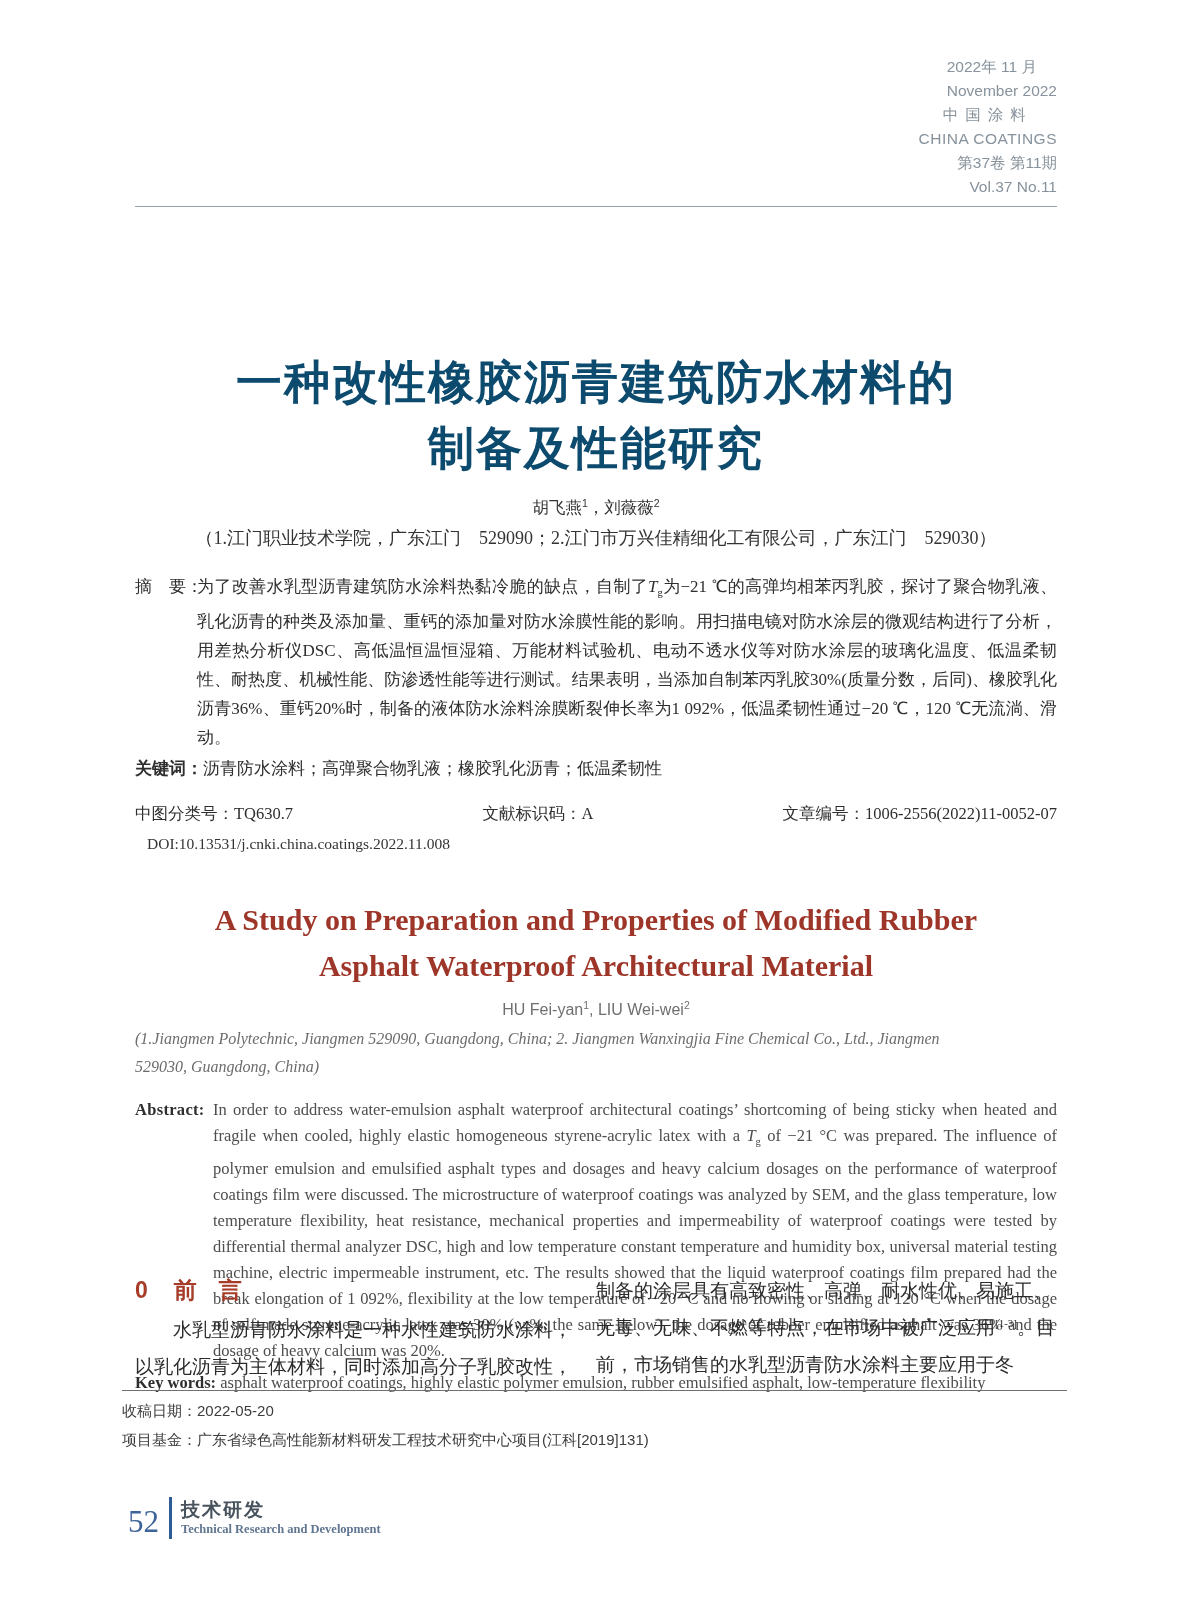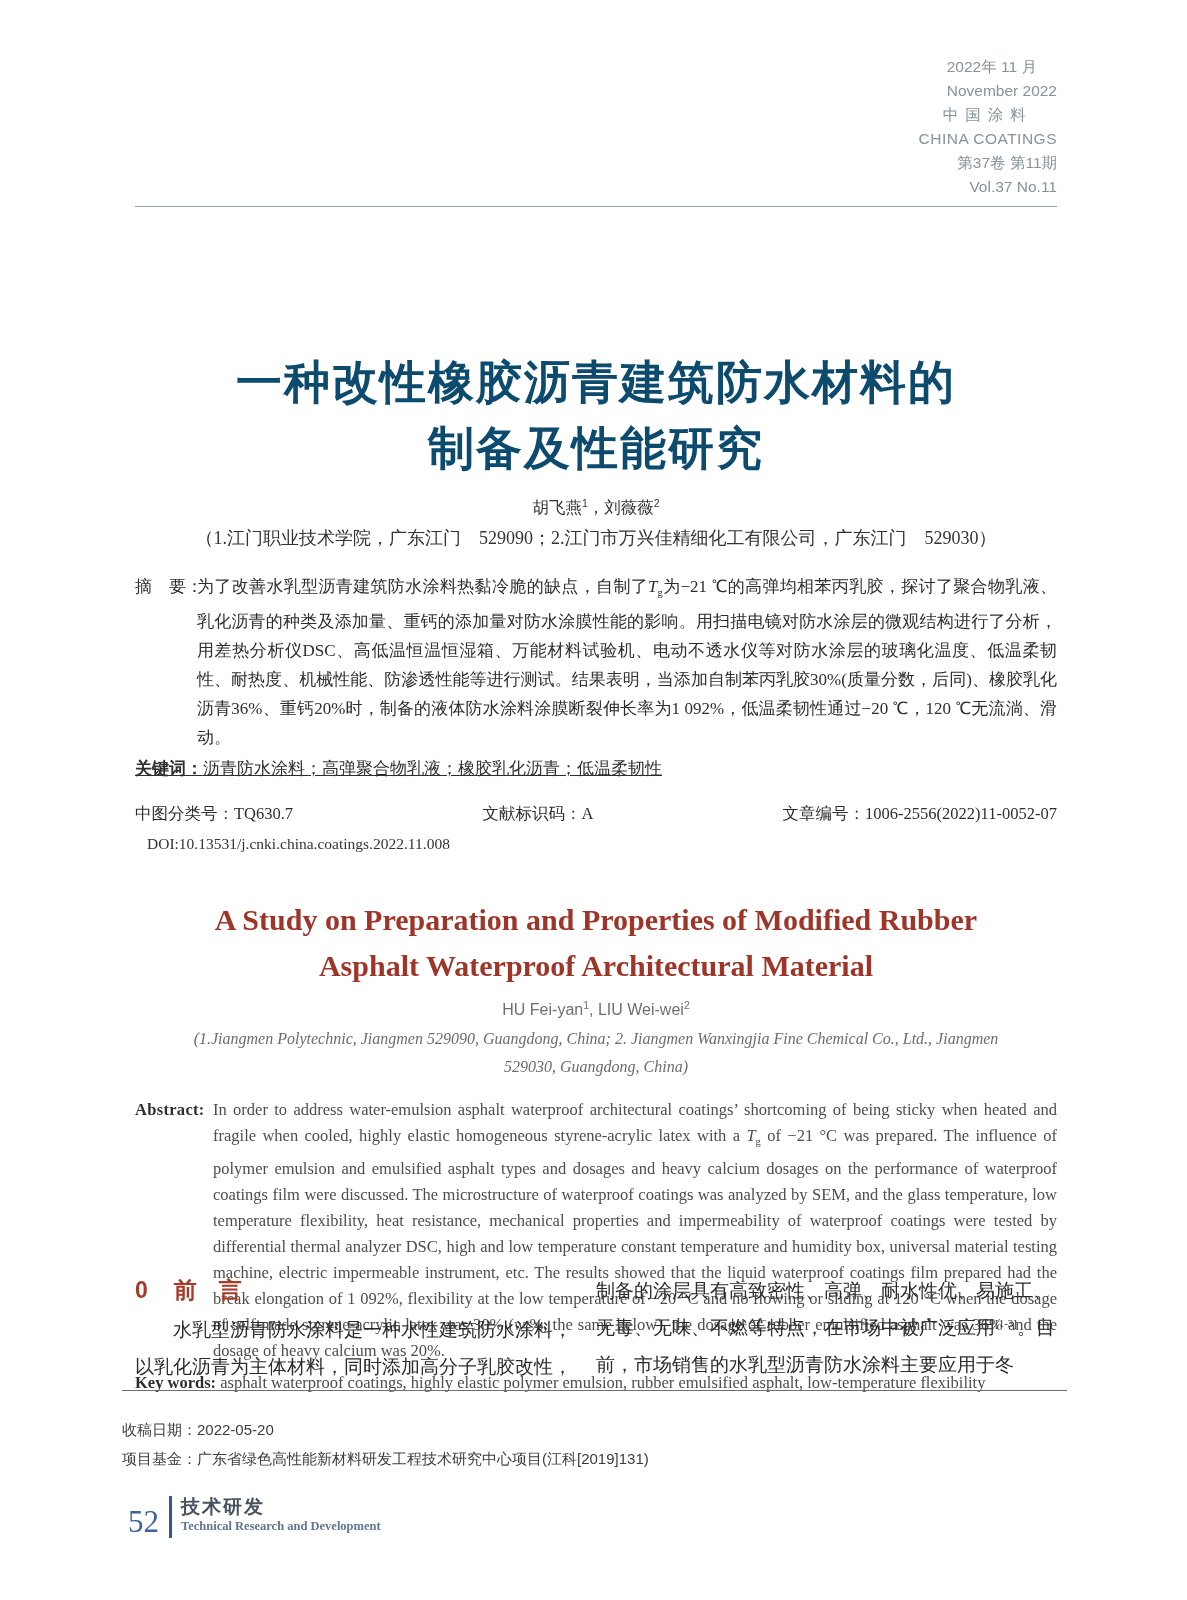--- a/index.html
+++ b/index.html
@@ -26,60 +26,60 @@
               font-family:"Liberation Sans", sans-serif;}
   .affil-cn{margin-top:7px;text-align:center;font-size:18px;color:#333;}
 
   sup{font-size:10.5px;line-height:0;}
 
   
   .abs-cn{position:relative;margin-top:22px;padding-left:62px;text-align:justify;
           font-size:17px;line-height:29px;color:#2e2e2e;}
   .abs-cn .lbl{position:absolute;left:0;top:0;font-weight:normal;
                font-family:"Liberation Sans", sans-serif;}
-  .kw-cn{margin-top:2px;font-size:17px;line-height:29px;color:#2e2e2e;text-decoration:underline;}
+  .kw-cn{margin-top:2px;font-size:17px;line-height:29px;color:#2e2e2e;}
   .kw-cn .lbl{font-weight:bold;font-family:"Liberation Sans", sans-serif;}
   .class-row{display:flex;justify-content:space-between;margin-top:16px;
              font-size:16.5px;line-height:29px;color:#2e2e2e;}
   .doi{margin-top:3px;font-size:15.5px;color:#333;line-height:26px;margin-left:12px;}
   .tg{font-style:italic;font-family:"Liberation Serif", serif;}
   .tg sub{font-size:10.5px;font-style:normal;}
   .wt{font-style:italic;}
 
   
   .title-en{margin:40px 0 0 0;text-align:center;color:#9d3528;font-weight:bold;
             font-size:30px;line-height:46px;}
   .authors-en{margin-top:12px;text-align:center;color:#6f6f6f;font-size:16px;
               font-family:"Liberation Sans", sans-serif;}
-  .affil-en{margin-top:6px;text-align:center;color:#6c6c6c;font-style:italic;
+  .affil-en{margin-top:6px;text-align:left;color:#6c6c6c;font-style:italic;
             font-size:16px;line-height:28px;}
   .abs-en{position:relative;margin-top:16px;padding-left:78px;text-align:justify;
           font-size:16.5px;line-height:26px;color:#4d4d4d;}
   .abs-en .lbl{position:absolute;left:0;top:0;font-weight:bold;color:#2e2e2e;letter-spacing:0.3px;}
   .kw-en{margin-top:6px;font-size:16.5px;line-height:26px;color:#4d4d4d;}
   .kw-en .lbl{font-weight:bold;color:#2e2e2e;}
 
   
   .twocol{position:absolute;left:135px;right:130px;top:1272px;display:flex;}
   .col{flex:1;font-size:19px;line-height:37px;color:#2b2b2b;text-align:justify;}
   .sec-head{color:#a63b28;font-family:"Liberation Sans", sans-serif;font-weight:bold;
             font-size:23px;line-height:37px;margin-bottom:2px;}
   .sec-head .num{margin-right:26px;}
   .sec-head .st{letter-spacing:22px;}
   .indent{text-indent:2em;}
   .refsup{font-size:11px;}
 
   
   .footnote{position:absolute;left:122px;right:120px;top:1390px;
-            border-top:1.5px solid #707070;padding-top:24px;
+            border-top:1.5px solid #707070;padding-top:5px;
             font-family:"Liberation Sans", sans-serif;
             font-size:15px;line-height:29px;color:#3c3c3c;}
 
   
-  .pfoot{position:absolute;left:128px;top:1496px;display:flex;align-items:flex-start;}
+  .pfoot{position:absolute;left:128px;top:1496px;display:flex;align-items:center;}
   .pagenum{font-size:31px;color:#3e639a;font-family:"Liberation Serif", serif;
            margin-right:10px;margin-top:8px;}
   .vbar{width:3px;height:42px;background:#2e5a96;margin-right:9px;}
   .col-title-cn{font-family:"Liberation Sans", sans-serif;font-weight:bold;
                 font-size:19px;color:#47525c;letter-spacing:2px;line-height:22px;}
   .col-title-en{font-size:12.5px;color:#5f7590;font-weight:bold;line-height:16px;}
 </style>
 </head>
 <body>
 

